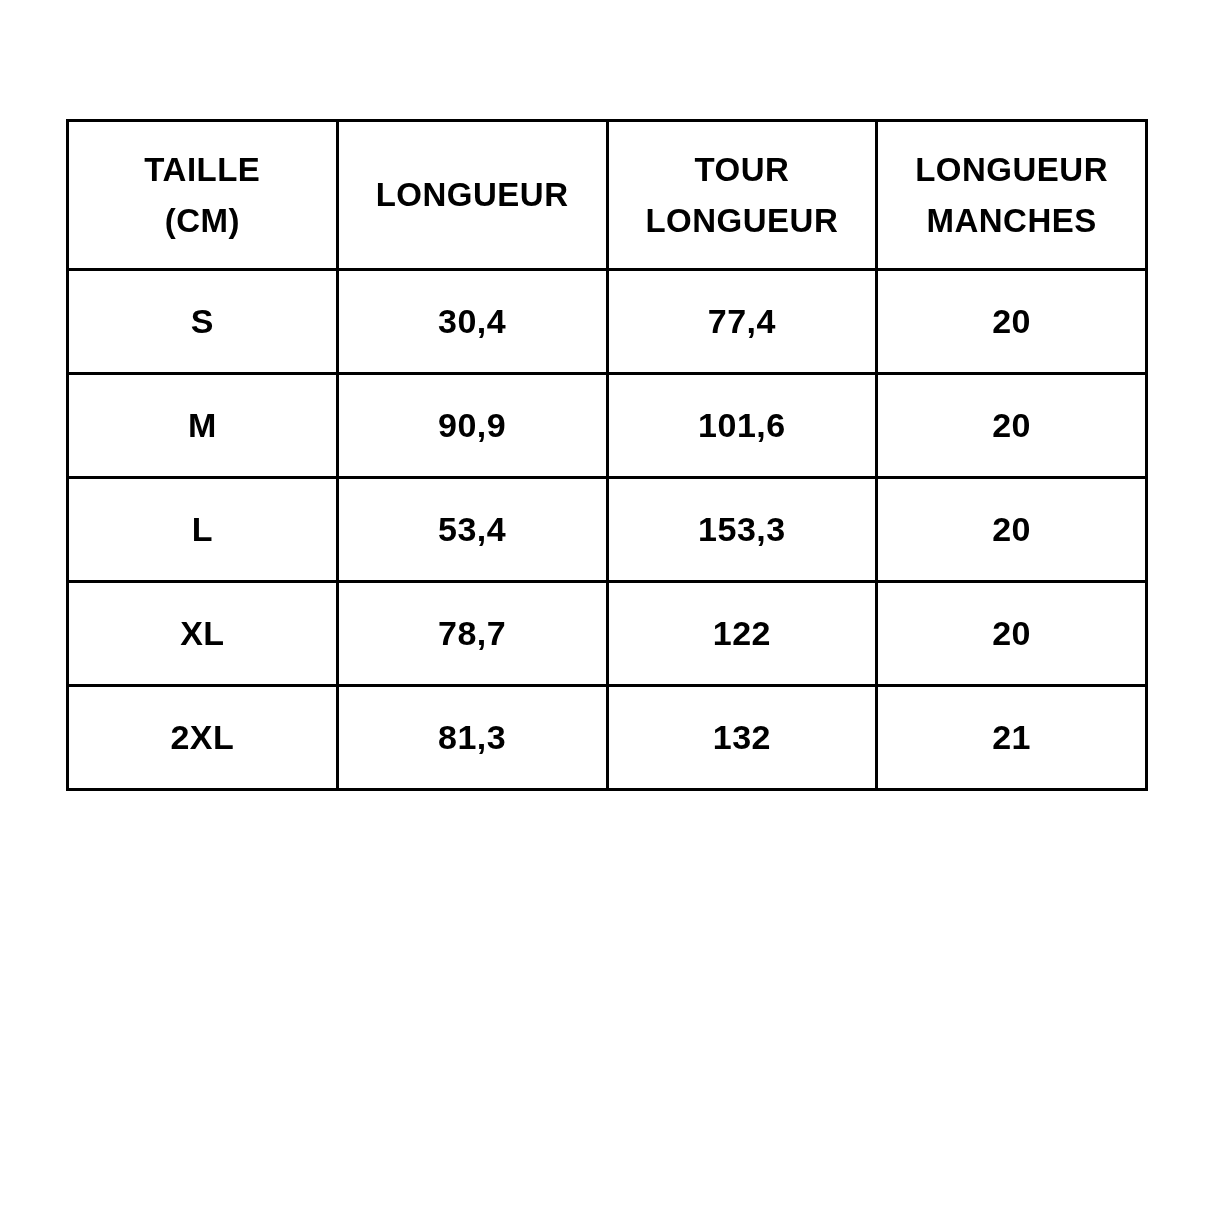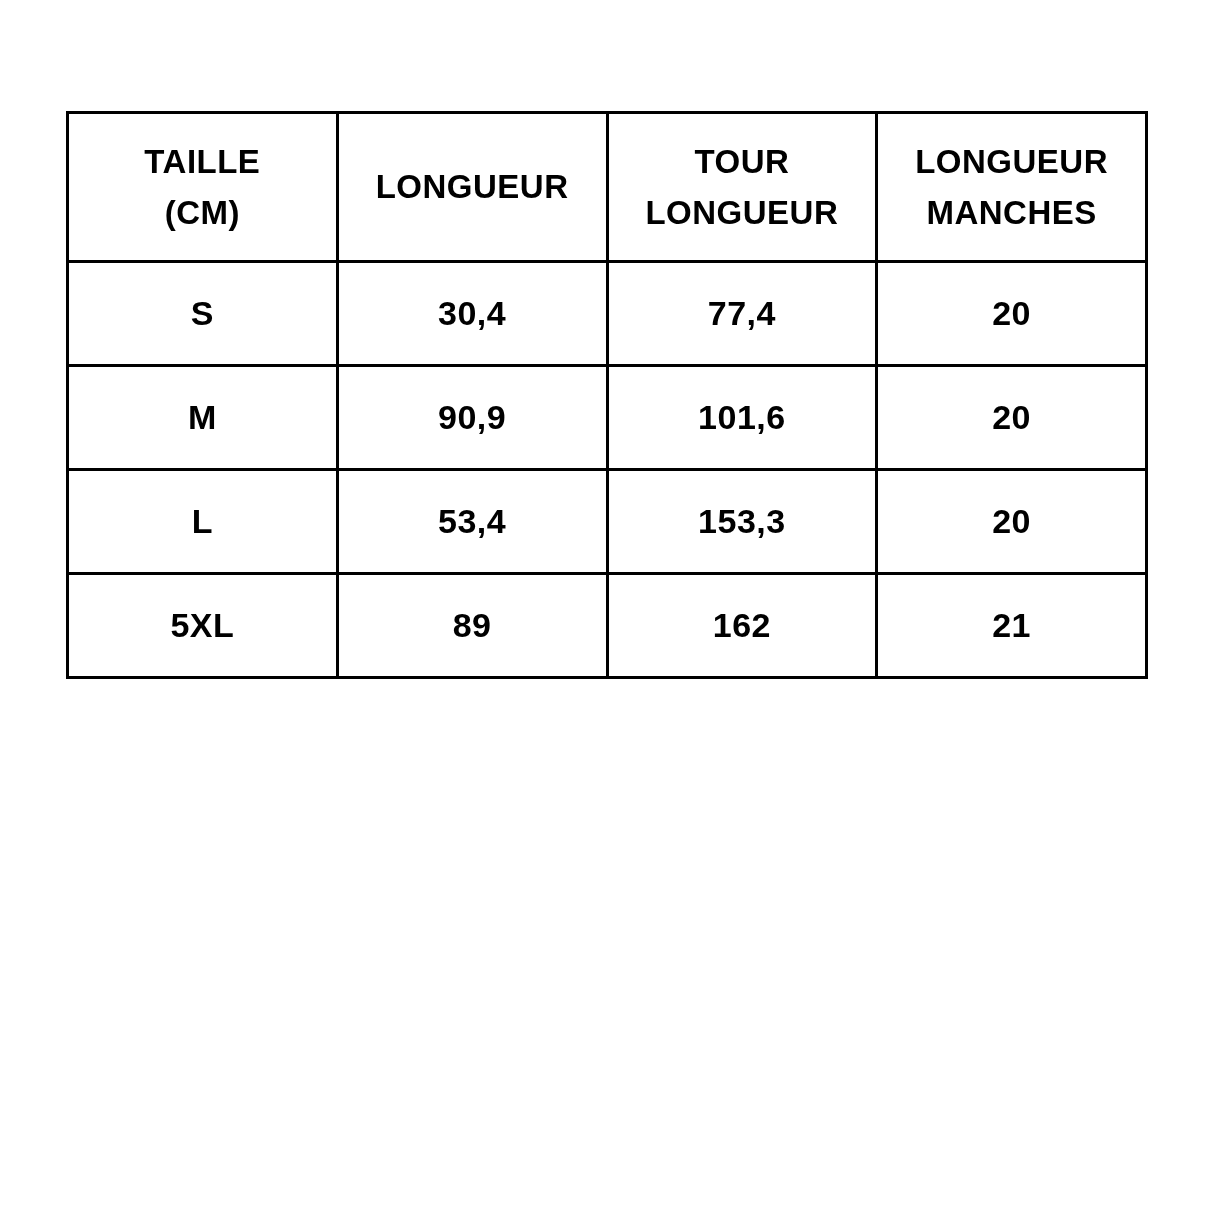--- a/index.html
+++ b/index.html
@@ -14,21 +14,21 @@
     width: 1214px;
     height: 1214px;
     background: #ffffff;
     box-sizing: border-box;
     padding-top: 103px;
   }
   table.size-chart {
     border-collapse: collapse;
     table-layout: fixed;
     width: 1082px;
-    margin: 8px auto;
+    margin: 16px auto;
     background: #ffffff;
   }
   .size-chart th,
   .size-chart td {
     border: 3px solid #000000;
     text-align: center;
     vertical-align: middle;
     color: #000000;
     font-weight: 700;
     padding: 0 10px;
@@ -76,20 +76,26 @@
         <td>101,6</td>
         <td>20</td>
       </tr>
       <tr>
         <td>L</td>
         <td>53,4</td>
         <td>153,3</td>
         <td>20</td>
       </tr>
       <tr>
-        <td>5XL</td>
-        <td>89</td>
-        <td>162</td>
+        <td>XL</td>
+        <td>78,7</td>
+        <td>122</td>
+        <td>20</td>
+      </tr>
+      <tr>
+        <td>2XL</td>
+        <td>81,3</td>
+        <td>132</td>
         <td>21</td>
       </tr>
     </tbody>
   </table>
 </div>
 
 </body></html>

